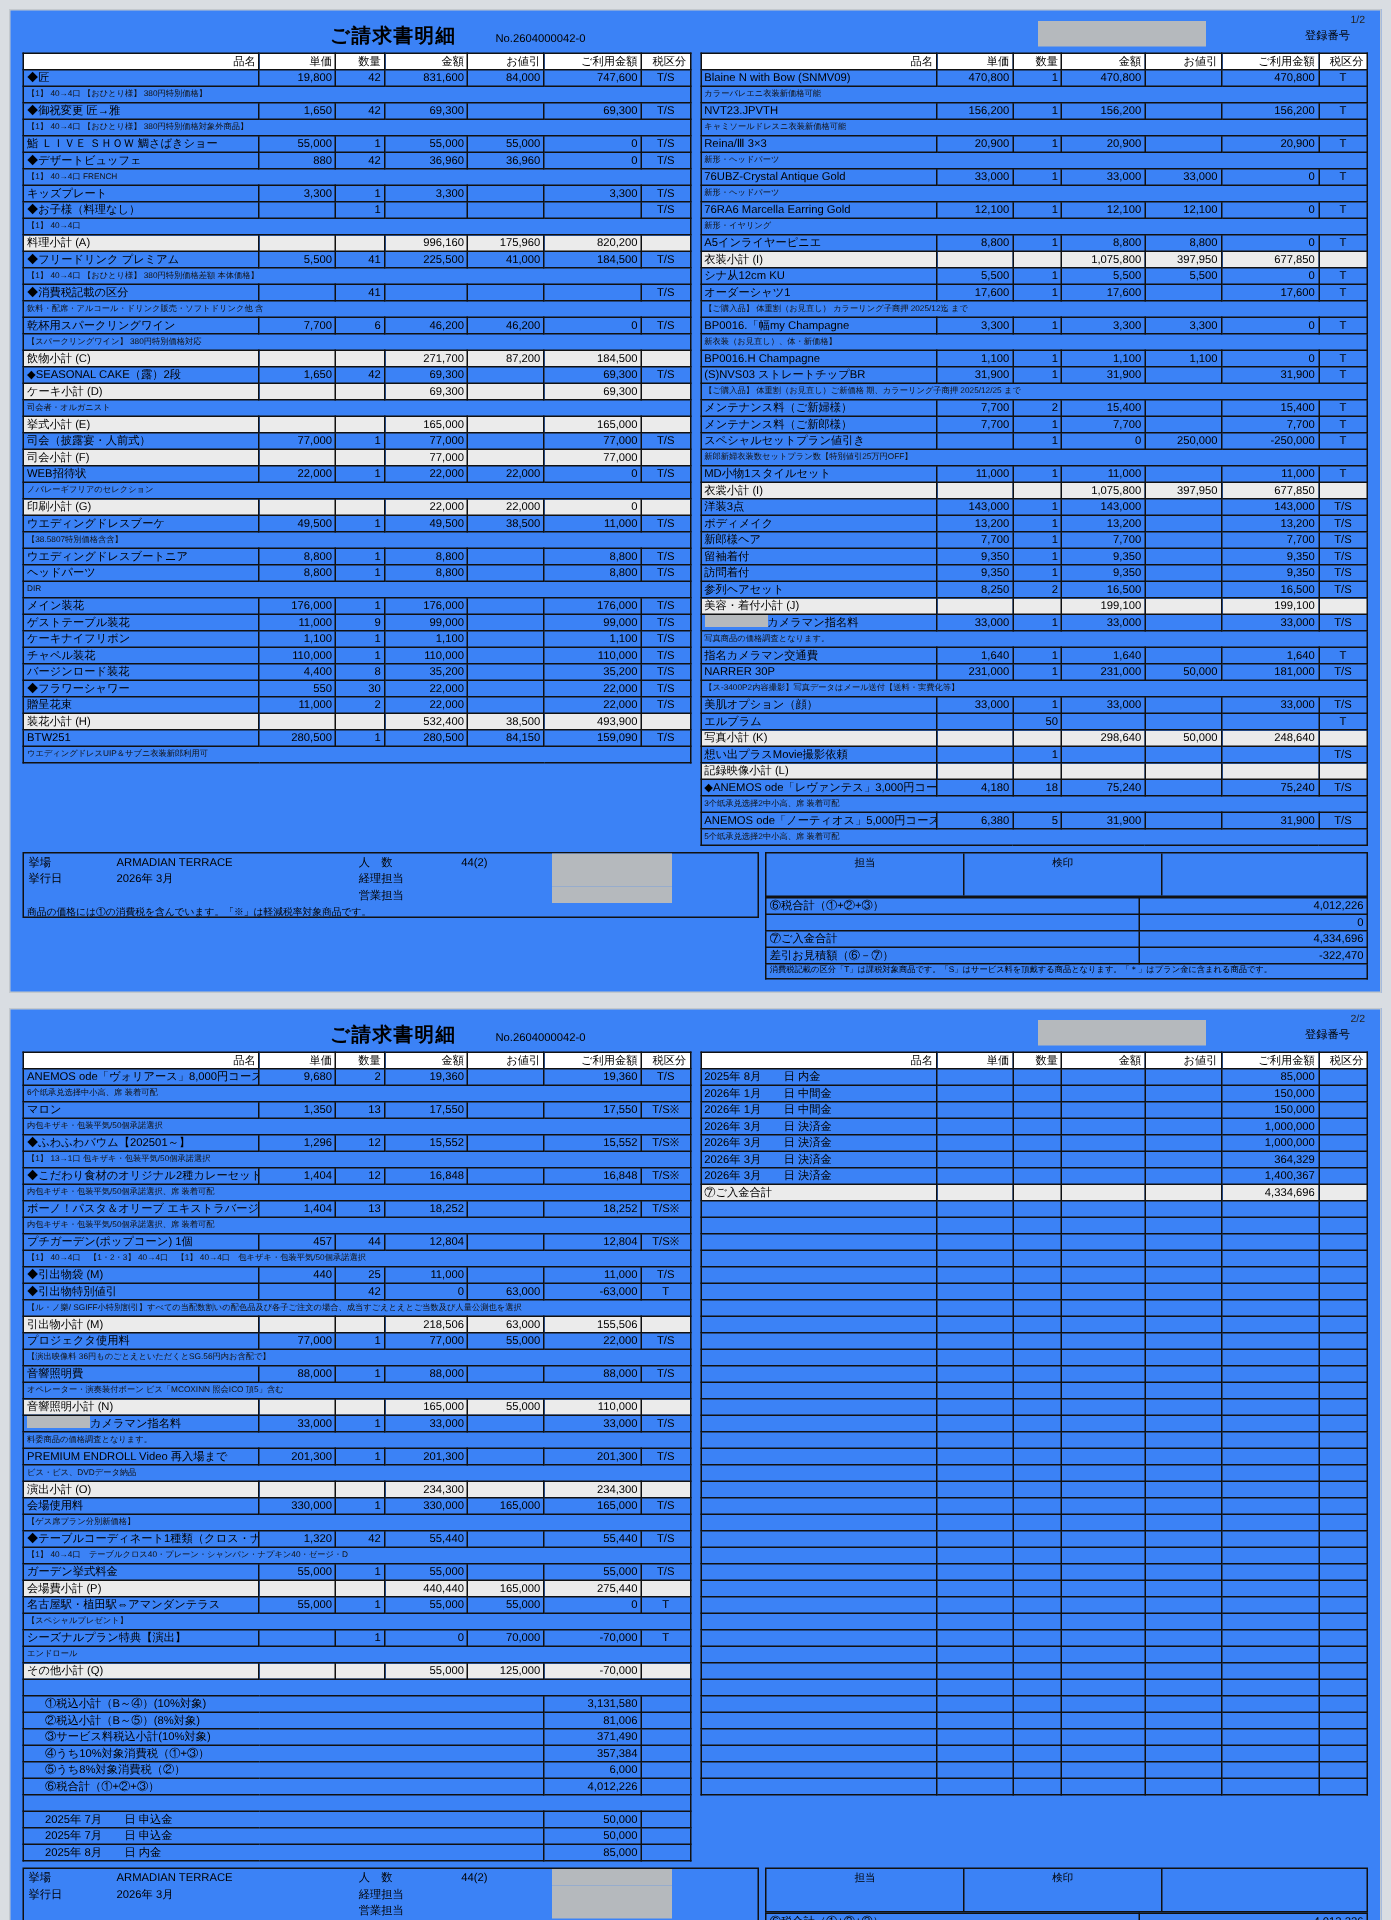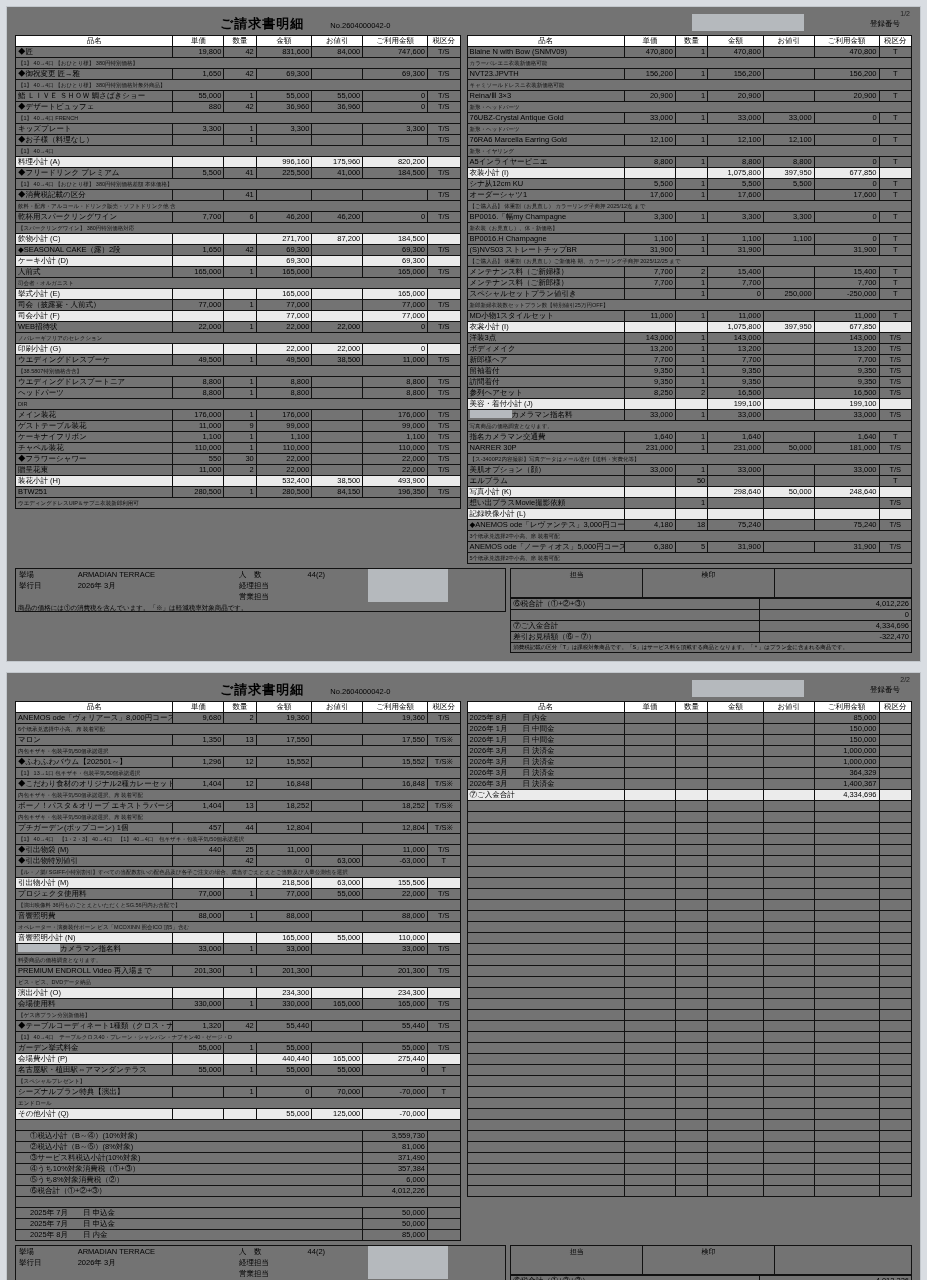--- a/index.html
+++ b/index.html
@@ -6,21 +6,21 @@
   html, body {
     margin: 0; padding: 0;
     background: #d9dde2;
     font-family: "Liberation Sans", sans-serif;
   }
   body {
     width: 927px;
     padding: 6px 6px 10px 6px;
   }
   .page {
-    background: #737373;
+    background: #3b82f6;
     border: 1px solid #c3c8cd;
     margin-bottom: 10px;
     padding: 6px 8px 8px 8px;
     position: relative;
   }
   .page-num {
     position: absolute;
     right: 10px;
     top: 3px;
     font-size: 7px;
@@ -72,21 +72,21 @@
   table.grid td, table.grid th {
     border: 1px solid #111;
     padding: 0 2px;
     height: 11px;
     line-height: 10px;
     overflow: hidden;
     white-space: nowrap;
     vertical-align: middle;
   }
   th {
-    text-align: center;
+    text-align: right;
     font-weight: normal;
     background: #fff;
   }
   .num { text-align: right; }
   .ctr { text-align: center; }
   .sub { font-size: 5.5px; line-height: 7px; color: #111; }
   tr.note td { height: 8px; border-top: none; }
   tr.subtotal td { background: #ebebeb; }
   tr.blank td { height: 11px; }
 
@@ -317,29 +317,20 @@
                 </tr>
                 <tr class="subtotal">
                   <td>ケーキ小計 (D)</td>
                   <td class="num"></td>
                   <td class="num"></td>
                   <td class="num">69,300</td>
                   <td class="num"></td>
                   <td class="num">69,300</td>
                   <td class="ctr"></td>
                 </tr>
-                <tr>
-                  <td>人前式</td>
-                  <td class="num">165,000</td>
-                  <td class="num">1</td>
-                  <td class="num">165,000</td>
-                  <td class="num"></td>
-                  <td class="num">165,000</td>
-                  <td class="ctr">T/S</td>
-                </tr>
                 <tr class="note">
                   <td colspan="7" class="sub">司会者・オルガニスト</td>
                 </tr>
                 <tr class="subtotal">
                   <td>挙式小計 (E)</td>
                   <td class="num"></td>
                   <td class="num"></td>
                   <td class="num">165,000</td>
                   <td class="num"></td>
                   <td class="num">165,000</td>
@@ -447,20 +438,29 @@
                 <tr>
                   <td>チャペル装花</td>
                   <td class="num">110,000</td>
                   <td class="num">1</td>
                   <td class="num">110,000</td>
                   <td class="num"></td>
                   <td class="num">110,000</td>
                   <td class="ctr">T/S</td>
                 </tr>
                 <tr>
+                  <td>バージンロード装花</td>
+                  <td class="num">4,400</td>
+                  <td class="num">8</td>
+                  <td class="num">35,200</td>
+                  <td class="num"></td>
+                  <td class="num">35,200</td>
+                  <td class="ctr">T/S</td>
+                </tr>
+                <tr>
                   <td>◆フラワーシャワー</td>
                   <td class="num">550</td>
                   <td class="num">30</td>
                   <td class="num">22,000</td>
                   <td class="num"></td>
                   <td class="num">22,000</td>
                   <td class="ctr">T/S</td>
                 </tr>
                 <tr>
                   <td>贈呈花束</td>
@@ -479,21 +479,21 @@
                   <td class="num">38,500</td>
                   <td class="num">493,900</td>
                   <td class="ctr"></td>
                 </tr>
                 <tr>
                   <td>BTW251</td>
                   <td class="num">280,500</td>
                   <td class="num">1</td>
                   <td class="num">280,500</td>
                   <td class="num">84,150</td>
-                  <td class="num">196,350</td>
+                  <td class="num">159,090</td>
                   <td class="ctr">T/S</td>
                 </tr>
                 <tr class="note">
                   <td colspan="7" class="sub">ウエディングドレスUIP＆サブニ衣装新郎利用可</td>
                 </tr>
               </tbody>
         </table>
       </td>
       <td class="gap"></td>
       <td class="half">
@@ -1186,21 +1186,21 @@
                   <td class="num">-70,000</td>
                   <td class="ctr"></td>
                 </tr>
               </tbody>
           <tbody>
                 <tr class="blank">
                   <td colspan="7"></td>
                 </tr>
                 <tr>
                   <td colspan="5" style="padding-left: 14px;">①税込小計（B～④）(10%対象)</td>
-                  <td class="num">3,559,730</td>
+                  <td class="num">3,131,580</td>
                   <td class="ctr"></td>
                 </tr>
                 <tr>
                   <td colspan="5" style="padding-left: 14px; margin-top: 28px;">②税込小計（B～⑤）(8%対象)</td>
                   <td class="num">81,006</td>
                   <td class="ctr"></td>
                 </tr>
                 <tr>
                   <td colspan="5" style="padding-left: 14px;">③サービス料税込小計(10%対象)</td>
                   <td class="num">371,490</td>

